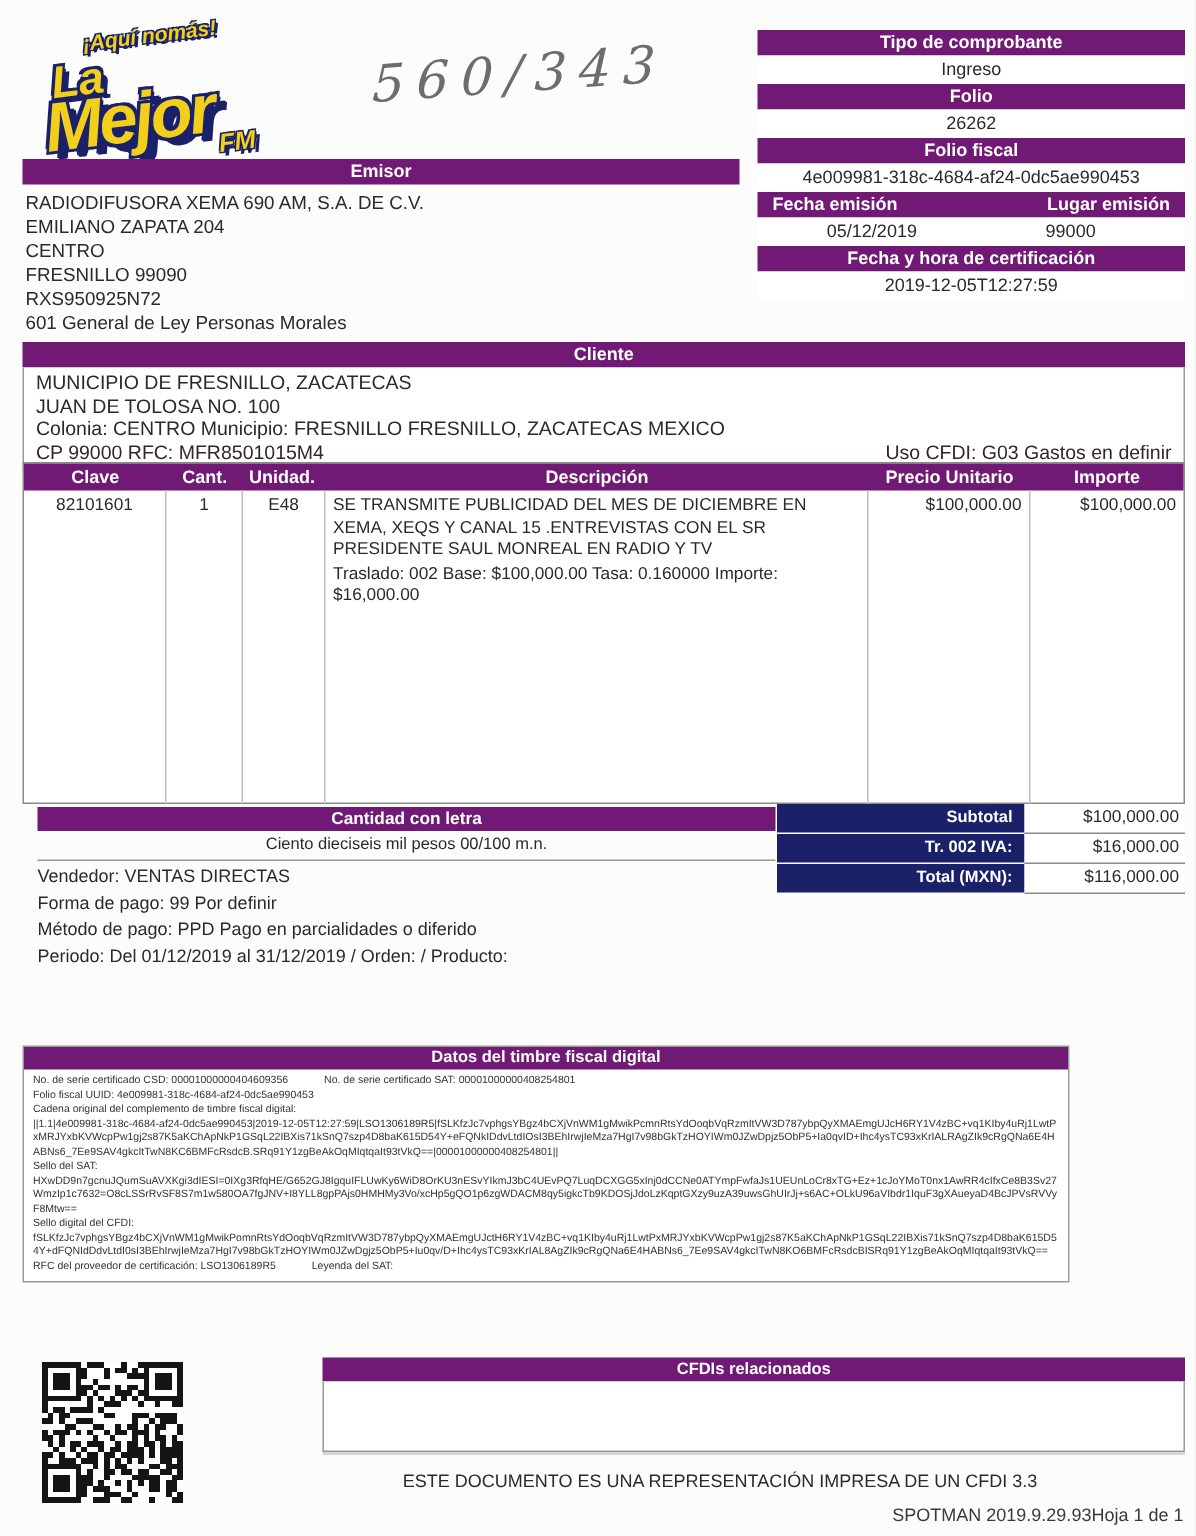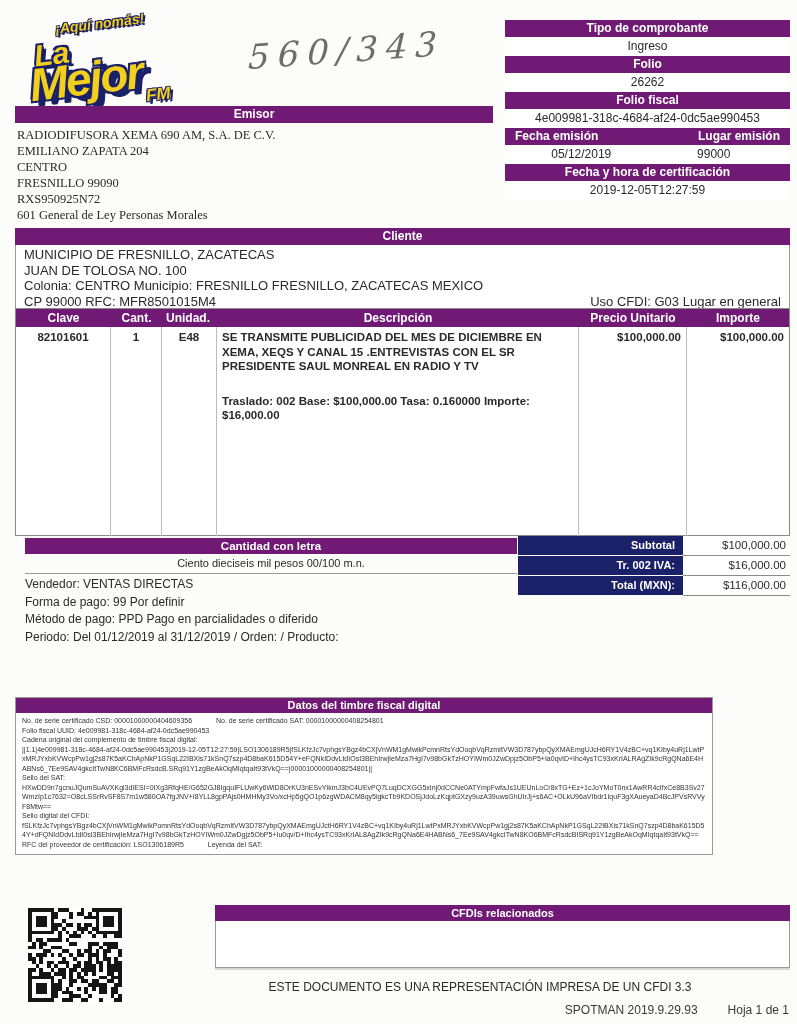--- a/index.html
+++ b/index.html
@@ -19,41 +19,41 @@
   
   .handwr{position:absolute;left:248px;top:30px;font-family:"DejaVu Serif",serif;font-style:italic;
     font-size:34px;color:#6d6d6d;letter-spacing:8px;transform:rotate(-4deg) skewX(-6deg);}
   
   .comp{position:absolute;left:505px;top:20px;width:285px;}
   .comp .cval{font-size:12px;line-height:19px;text-align:center;color:#2a2a2a;background:#fff;}
   .comp .split{display:flex;justify-content:space-between;padding:0 10px;box-sizing:border-box;}
   .comp .half{width:50%;text-align:center;}
   
   .emisor-bar{position:absolute;left:15px;top:106px;width:478px;}
-  .emisor-lines{position:absolute;left:17px;top:127px;width:480px;font-size:12.5px;line-height:16px;color:#2a2a2a;font-family:Liberation Serif, serif;}
+  .emisor-lines{position:absolute;left:17px;top:127px;width:480px;font-size:12.5px;line-height:16px;color:#2a2a2a;}
   
   .cliente{position:absolute;left:15px;top:228px;width:775px;}
   .cliente-box{border:1px solid #9a9a9a;border-top:none;padding:2px 8px 3px 8px;font-size:13px;line-height:15.5px;color:#2a2a2a;background:#fff;}
   .cliente-row4{display:flex;justify-content:space-between;}
   
   .itable{position:absolute;left:15px;top:308px;width:775px;height:228px;border:1px solid #8a8a8a;box-sizing:border-box;background:#fff;}
   .ithead{display:flex;justify-content:space-between;}
   .ithead div{line-height:18px;font-size:12px;}
-  .itbody{display:flex;height:209px;font-weight:bold;}
+  .itbody{display:flex;height:209px;}
   .col{box-sizing:border-box;border-right:1px solid #bdbdbd;padding:3px 5px;font-size:11.5px;line-height:14.5px;color:#2a2a2a;}
   .col:last-child{border-right:none;}
   .c1{width:95px;text-align:center;}
   .c2{width:51px;text-align:center;}
   .c3{width:55px;text-align:center;}
   .c4{width:362px;text-align:left;}
   .c5{width:108px;text-align:right;}
   .c6{width:102px;text-align:right;}
   .h1{width:95px;} .h2{width:51px;} .h3{width:55px;text-align:left;padding-left:4px;box-sizing:border-box;}
   .h4{width:362px;} .h5{width:108px;} .h6{width:102px;}
-  .tras{margin-top:20px;}
+  .tras{margin-top:2px;}
   
   .cletra{position:absolute;left:25px;top:538px;width:492px;}
   .cletra .bar{line-height:16px;font-size:11.5px;}
   .cletra-val{font-size:11px;line-height:19px;text-align:center;color:#2a2a2a;border-bottom:1px solid #9a9a9a;}
   .totlabels{position:absolute;left:518px;top:536px;width:165px;background:#1b2168;}
   .totlabels div{color:#fff;font-weight:bold;font-size:11px;line-height:19px;text-align:right;padding-right:8px;border-bottom:1px solid #fdfdfd;}
   .totlabels div:last-child{border-bottom:none;}
   .totvals{position:absolute;left:683px;top:536px;width:107px;}
   .totvals div{font-size:11.5px;line-height:19px;text-align:right;padding-right:4px;border-bottom:1px solid #8a8a8a;color:#2a2a2a;background:#fff;}
   
@@ -64,21 +64,21 @@
   .timbre-body{padding:3px 6px 5px 6px;font-size:7px;line-height:9.5px;color:#333;}
   .b64{word-break:break-all;}
   .tgap{margin-left:22px;}
   
   .qr{position:absolute;left:28px;top:900px;width:94px;height:110px;}
   .cfdis{position:absolute;left:215px;top:905px;width:575px;}
   .cfdis .bar{line-height:16px;font-size:11px;}
   .cfdis-box{border:1px solid #9a9a9a;border-top:none;height:46px;background:#fff;box-shadow:0 2px 0 #d7d7d7;}
   
   .flegend{position:absolute;left:180px;top:980px;width:600px;text-align:center;font-size:12px;color:#2a2a2a;}
-  .fline2{position:absolute;right:8px;top:1003px;display:flex;gap:30px;font-size:12px;color:#3a3a3a;}
+  .fline2{position:absolute;right:8px;top:1003px;display:flex;font-size:12px;color:#3a3a3a;}
 </style>
 </head>
 <body>
 
 <div class="page">
 
   <div class="logo">
     <div class="logo-tag">¡Aquí nomás!</div>
     <div class="logo-la">La</div>
     <div class="logo-mejor">Mejor</div>
@@ -117,21 +117,21 @@
   </div>
 
   <div class="cliente">
     <div class="bar">Cliente</div>
     <div class="cliente-box">
       <div>MUNICIPIO DE FRESNILLO, ZACATECAS</div>
       <div>JUAN DE TOLOSA NO. 100</div>
       <div>Colonia: CENTRO Municipio: FRESNILLO    FRESNILLO, ZACATECAS  MEXICO</div>
       <div class="cliente-row4">
         <span>CP 99000   RFC: MFR8501015M4</span>
-        <span>Uso CFDI: G03 Lugar en general</span>
+        <span>Uso CFDI: G03 Gastos en definir</span>
       </div>
     </div>
   </div>
 
   <div class="itable">
     <div class="ithead bar">
       <div class="h1">Clave</div>
       <div class="h2">Cant.</div>
       <div class="h3">Unidad.</div>
       <div class="h4">Descripción</div>

